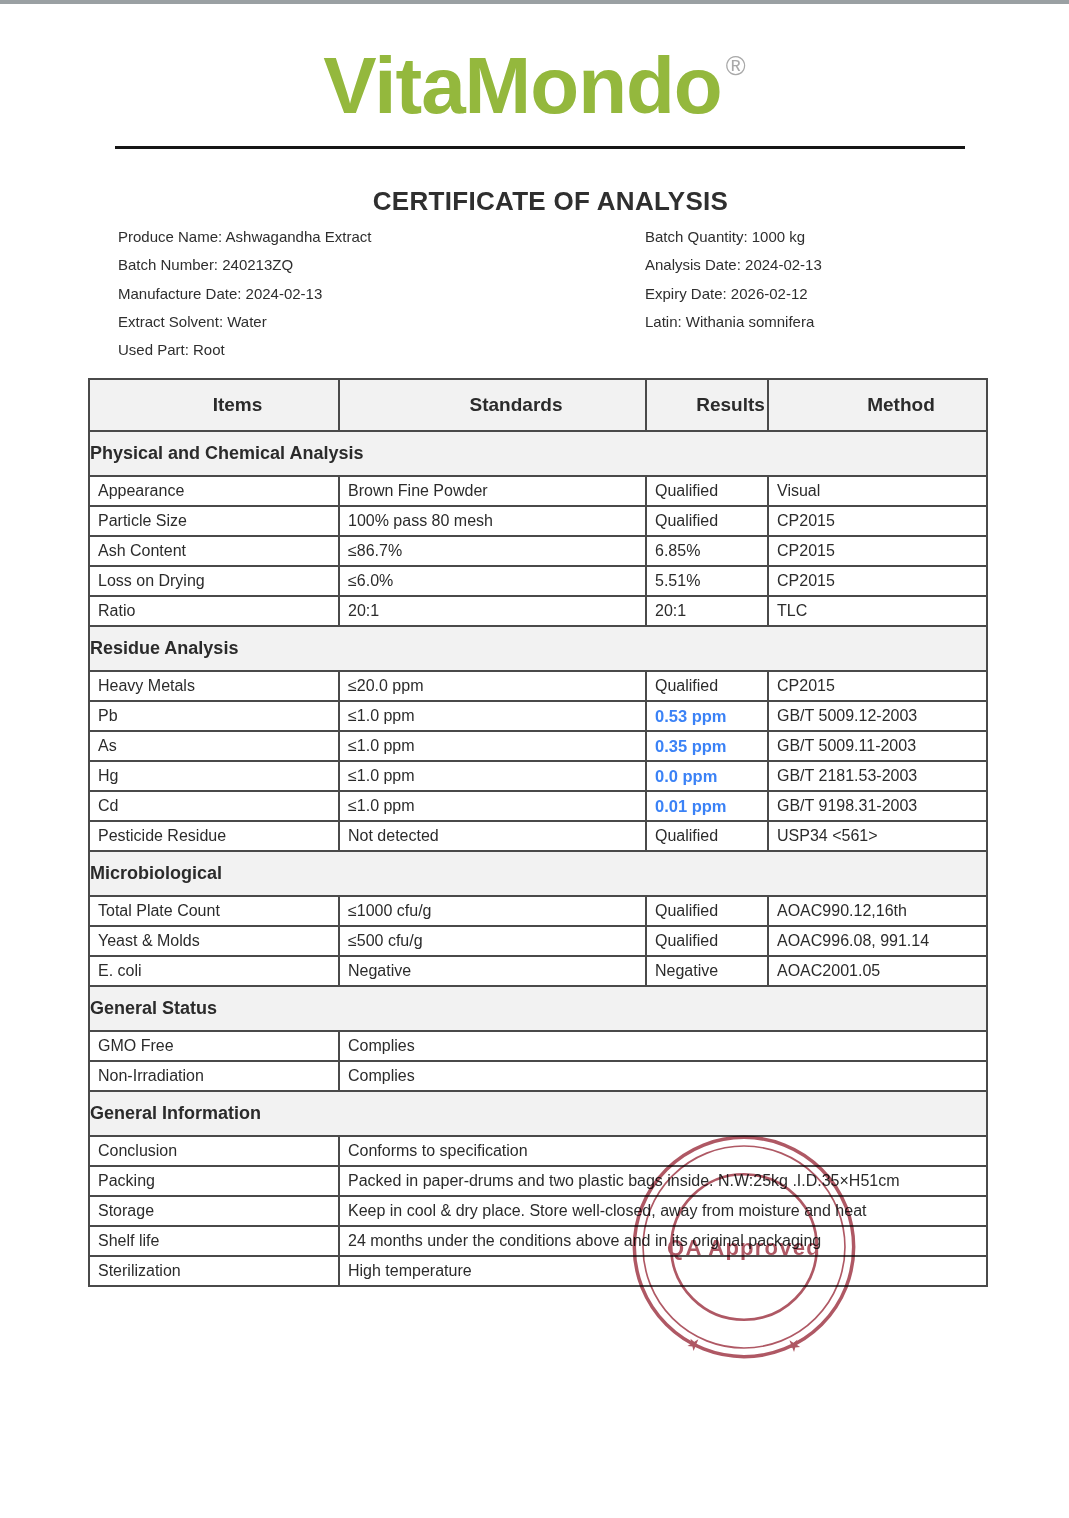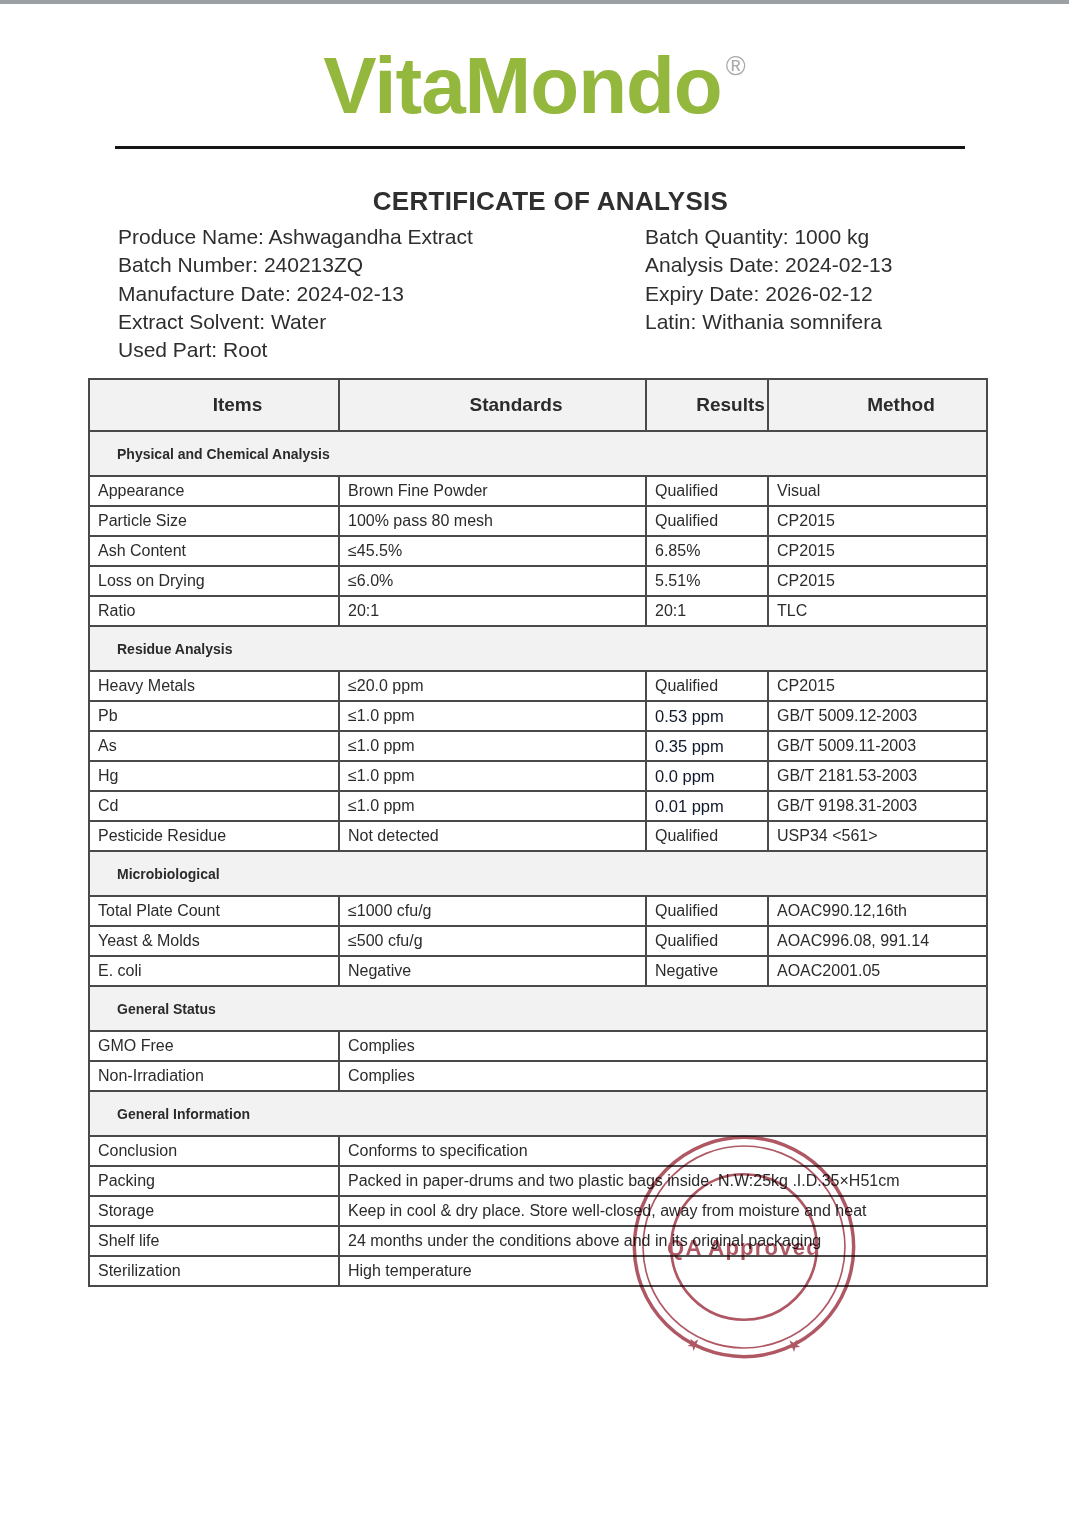--- a/index.html
+++ b/index.html
@@ -17,44 +17,44 @@
   }
   .logo sup{
     font-size:27px;font-weight:normal;color:var(--registered-gray,#a9a9a9);
     vertical-align:38px;letter-spacing:0;margin-left:4px;
   }
   .rule{position:absolute;top:146px;left:115px;width:850px;height:3px;background:#151515;}
   .title{
     position:absolute;top:170px;left:0;width:100%;margin:16px;text-align:center;
     font-size:26px;font-weight:bold;color:#2f2f2f;letter-spacing:0.3px;
   }
-  .info-col{position:absolute;top:223px;font-size:21px;line-height:28.3px;color:#2e2e2e;white-space:nowrap;}
+  .info-col{position:absolute;top:223px;font-size:15px;line-height:28.3px;color:#2e2e2e;white-space:nowrap;}
   .info-left{left:118px;}
   .info-right{left:645px;}
   table.coa{
     position:absolute;top:378px;left:88px;width:898px;
     border-collapse:collapse;table-layout:fixed;
     color:#2b2b2b;
   }
   table.coa th, table.coa td{
     border:2px solid var(--table-border,#4a4a4a);
     overflow:hidden;white-space:nowrap;
   }
   table.coa thead th{
     height:48px;background:var(--section-bg,#f2f2f2);
     font-size:19px;font-weight:bold;text-align:center;padding-left:48px;
   }
   tr.section td{
     height:41px;background:var(--section-bg,#f2f2f2);
-    font-size:14px;font-weight:bold;padding-left:27px;
+    font-size:18px;font-weight:bold;padding-left:0;
   }
   tr.data td{height:26px;font-size:16px;padding:1px 8px;background:#fff;}
   td.c-item{padding-left:10px;}
   td.c-method{margin-top:25px;}
-  td.c-result.bold{font-weight:normal;font-size:16.5px;color:#0f172a;}
+  td.c-result.bold{font-weight:bold;font-size:16.5px;color:#3b82f6;}
   .stamp{
     position:absolute;left:621px;top:1124px;width:246px;height:246px;
     mix-blend-mode:multiply;opacity:0.92;
   }
   .stamp circle{fill:none;stroke:var(--stamp-red,#a84a57);}
   .stamp text{fill:var(--stamp-red,#a84a57);}
   .ring-text{font-size:17px;font-weight:bold;letter-spacing:2.5px;}
   .star-text{font-size:14px;font-weight:bold;}
   .center-text{font-size:21.5px;font-weight:bold;letter-spacing:1.2px;}
 </style>
@@ -111,21 +111,21 @@
         <td class="c-method">Visual</td>
       </tr>
       <tr class="data">
         <td class="c-item">Particle Size</td>
         <td class="c-standard">100% pass 80 mesh</td>
         <td class="c-result">Qualified</td>
         <td class="c-method">CP2015</td>
       </tr>
       <tr class="data">
         <td class="c-item">Ash Content</td>
-        <td class="c-standard">≤45.5%</td>
+        <td class="c-standard">≤86.7%</td>
         <td class="c-result">6.85%</td>
         <td class="c-method">CP2015</td>
       </tr>
       <tr class="data">
         <td class="c-item">Loss on Drying</td>
         <td class="c-standard">≤6.0%</td>
         <td class="c-result">5.51%</td>
         <td class="c-method">CP2015</td>
       </tr>
       <tr class="data">

